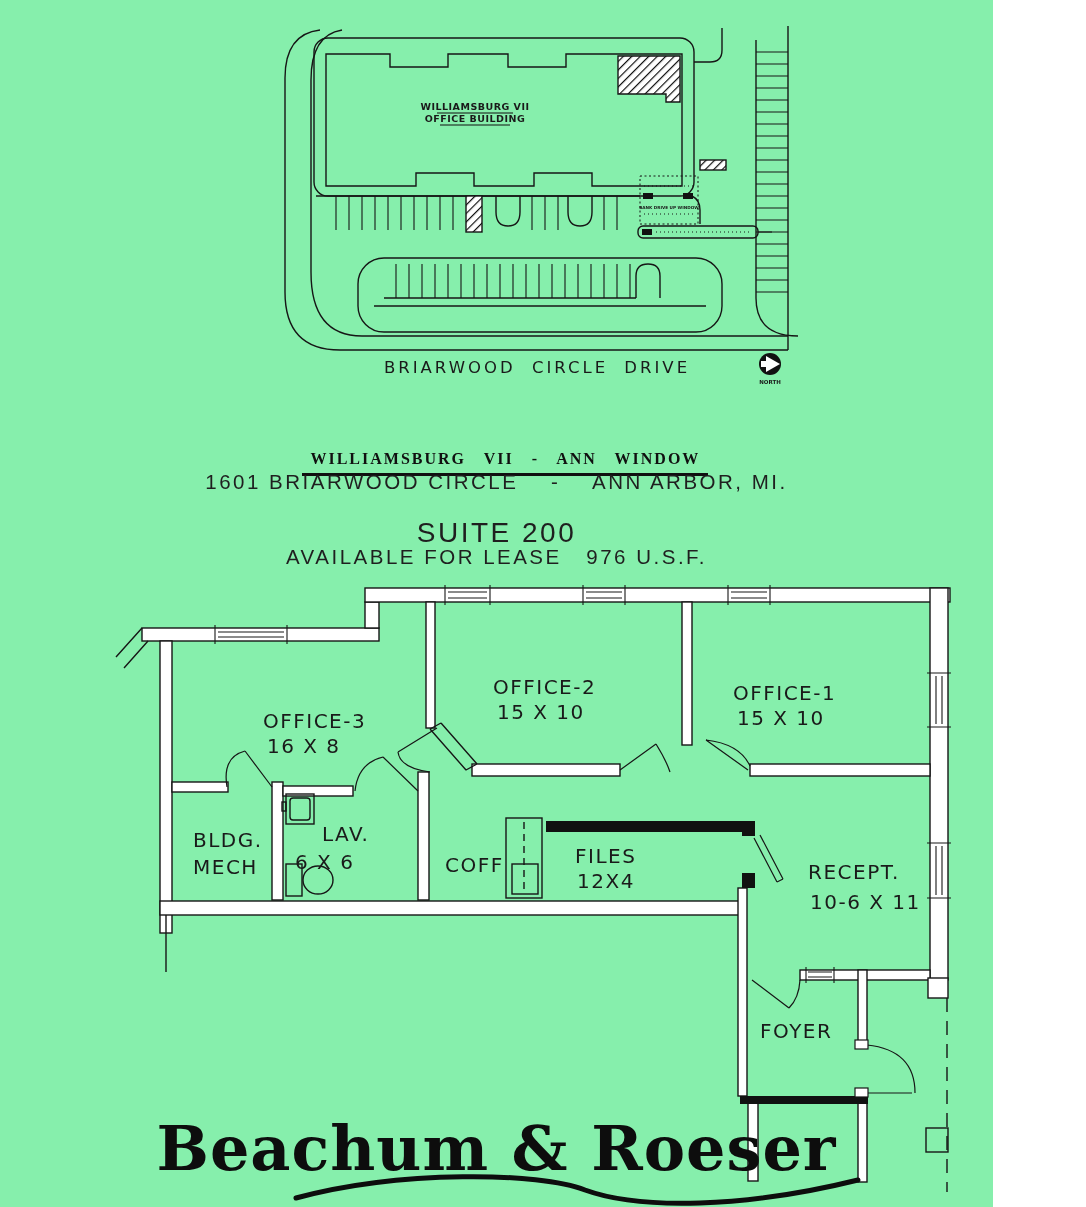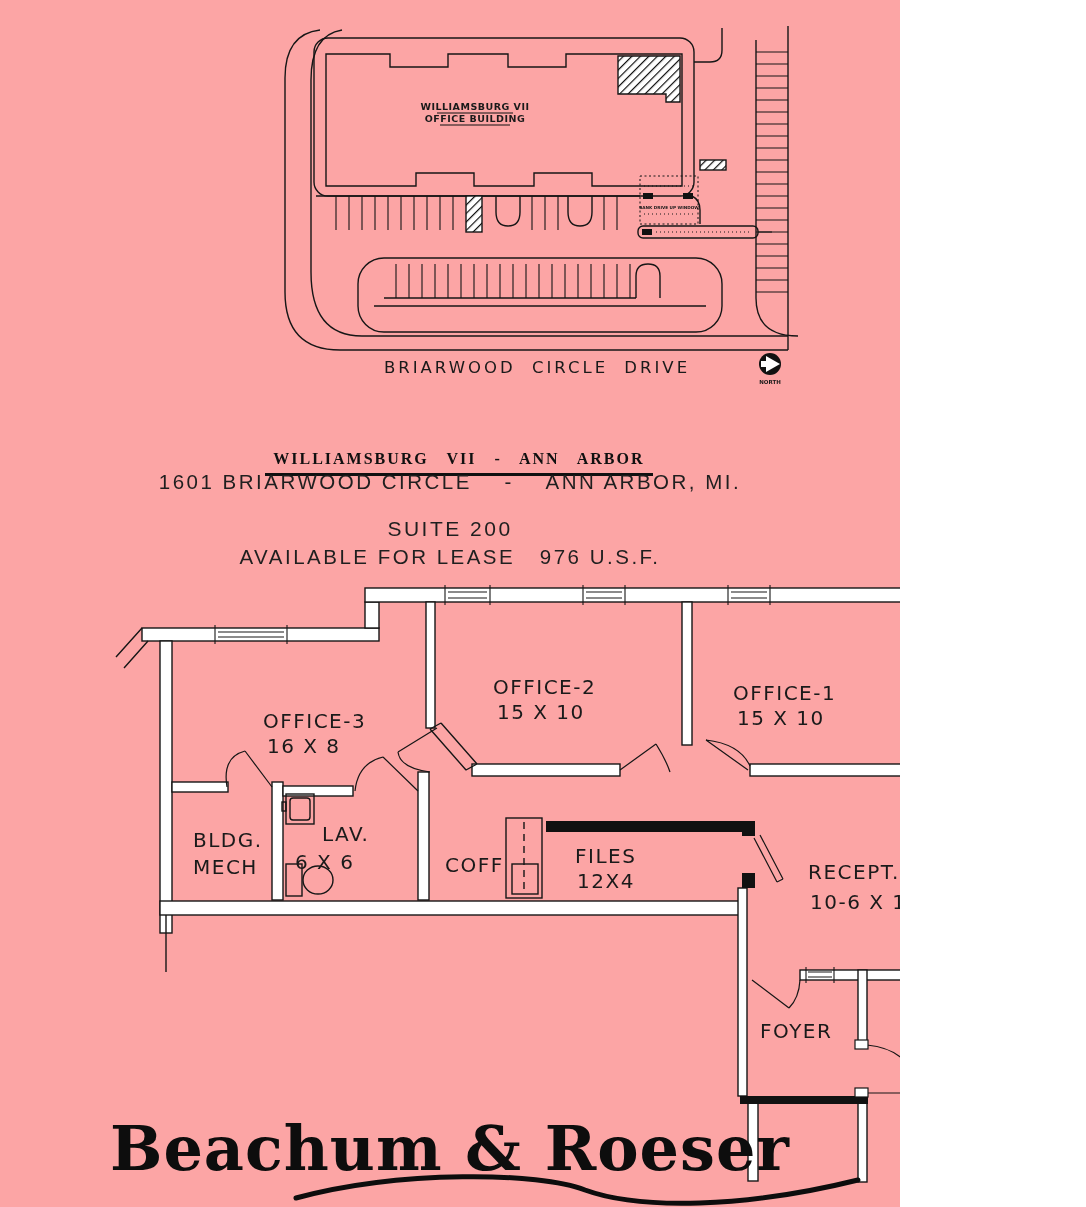--- a/index.html
+++ b/index.html
@@ -1,25 +1,25 @@
 <!DOCTYPE html>
 <html><head>
 <meta charset="utf-8">
 <style>
   html,body{margin:0;padding:0;background:#fff;}
-  .page{position:relative;width:900px;height:1207px;background:#fca5a5;overflow:hidden;
+  .page{position:relative;width:993px;height:1207px;background:#86efac;overflow:hidden;
         font-family:"Liberation Sans",sans-serif;color:#1a1a1a;}
   svg.drawing{position:absolute;left:0;top:0;width:1086px;height:1207px;}
   .hdr{position:absolute;left:0;right:0;text-align:center;white-space:pre;color:#1f1f1f;}
   .title-line{top:432px;}
   .title-inner{display:inline-block;font-family:"Liberation Serif",serif;font-weight:bold;
 o               font-size:32px;letter-spacing:2px;word-spacing:12px;color:#101010;
                border-bottom:3.5px solid #101010;padding:0 8px 5px 8px;}
   .addr-line{top:470px;font-size:20.5px;letter-spacing:2.5px;}
-  .suite-line{top:517px;font-size:21px;letter-spacing:2.5px;}
+  .suite-line{top:517px;font-size:28px;letter-spacing:2.5px;}
   .avail-line{top:545px;font-size:20.5px;letter-spacing:2.5px;}
   .logo-text{position:absolute;left:0;right:0;top:1112px;text-align:center;
              font-family:"DejaVu Serif",serif;font-weight:bold;
              font-size:62px;letter-spacing:1px;color:#0d0d0d;}
   text{fill:#1a1a1a;}
 </style>
 </head>
 <body>
 
 <div class="page">
@@ -187,21 +187,21 @@
         <text x="808" y="879">RECEPT.</text>
         <text x="810" y="909">10-6 X 11</text>
         <text x="760" y="1038">FOYER</text>
       </g>
     </g>
 
     <path d="M296,1198 C400,1170 540,1172 585,1190 C640,1210 745,1208 858,1180" stroke="#0d0d0d" stroke-width="5" fill="none" stroke-linecap="round"></path>
   </svg>
 
   <div class="hdr title-line">
-    <span class="title-inner">WILLIAMSBURG VII - ANN ARBOR</span>
+    <span class="title-inner">WILLIAMSBURG VII - ANN WINDOW</span>
   </div>
   <div class="hdr addr-line">1601 BRIARWOOD CIRCLE    -    ANN ARBOR, MI.</div>
   <div class="hdr suite-line">SUITE 200</div>
   <div class="hdr avail-line">AVAILABLE FOR LEASE   976 U.S.F.</div>
 
   <div class="logo-text">Beachum &amp; Roeser</div>
 
 </div>
 
 </body></html>

